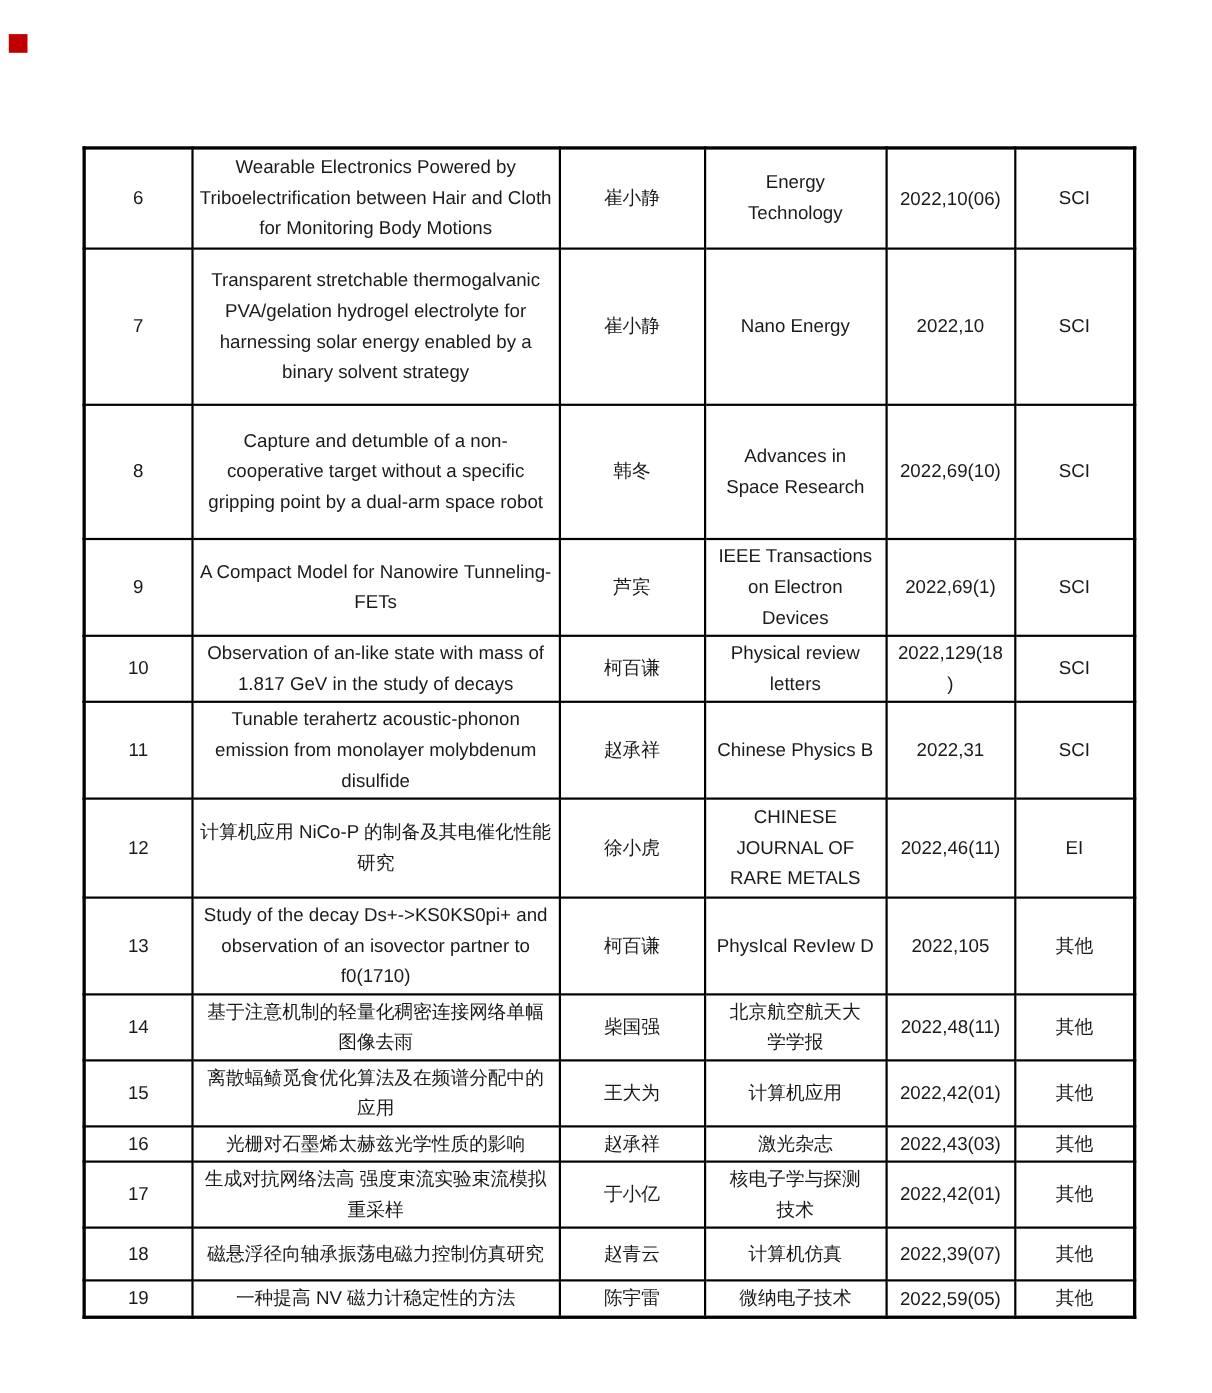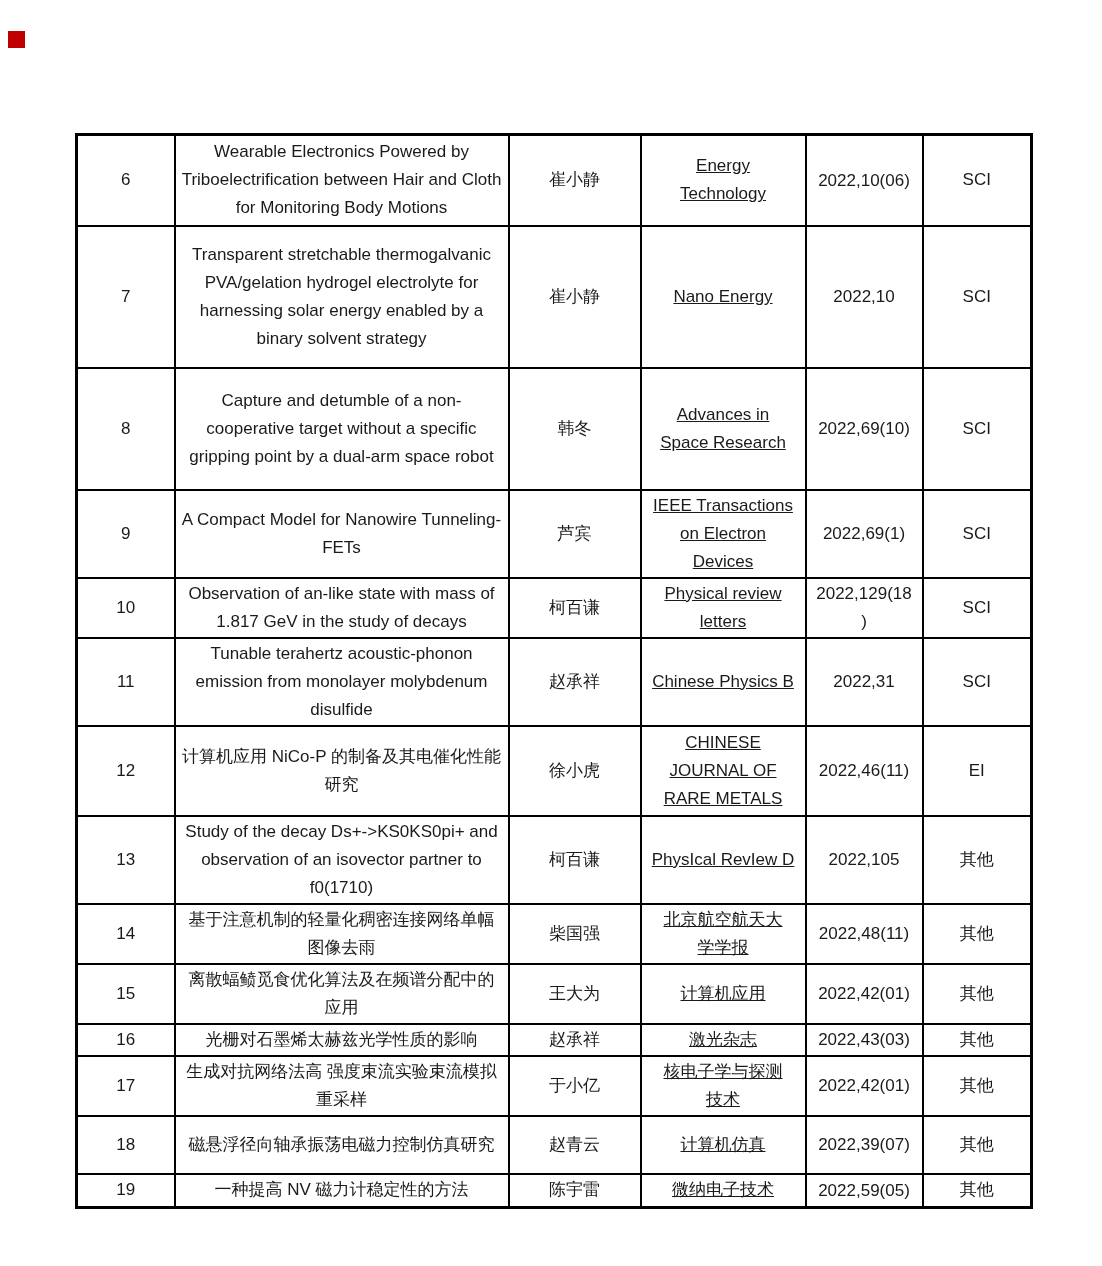--- a/index.html
+++ b/index.html
@@ -34,21 +34,21 @@
   table.pub-table td {
     border: 2px solid #000000;
     text-align: center;
     vertical-align: middle;
     font-size: 17px;
     line-height: 28px;
     padding: 1px 6px;
     overflow: hidden;
   }
   td.cell-title { padding: 1px 9px; }
-  td.cell-venue { white-space: pre-line; padding: 1px 4px; text-decoration: underline; }
+  td.cell-venue { white-space: pre-line; padding: 1px 4px; }
   td.cell-year  { padding: 1px 2px; }
   .year-text {
     display: inline-block;
     max-width: 96px;
     overflow-wrap: anywhere;
     vertical-align: middle;
   }
 </style>
 </head>
 <body>
@@ -163,21 +163,21 @@
     </tr>
     <tr style="height:55px">
       <td>17</td>
       <td class="cell-title">生成对抗网络法高 强度束流实验束流模拟重采样</td>
       <td>于小亿</td>
       <td class="cell-venue">核电子学与探测
 技术</td>
       <td class="cell-year"><span class="year-text">2022,42(01)</span></td>
       <td>其他</td>
     </tr>
-    <tr style="height:58px">
+    <tr style="height:48px">
       <td>18</td>
       <td class="cell-title">磁悬浮径向轴承振荡电磁力控制仿真研究</td>
       <td>赵青云</td>
       <td class="cell-venue">计算机仿真</td>
       <td class="cell-year"><span class="year-text">2022,39(07)</span></td>
       <td>其他</td>
     </tr>
     <tr style="height:28px">
       <td>19</td>
       <td class="cell-title">一种提高 NV 磁力计稳定性的方法</td>

